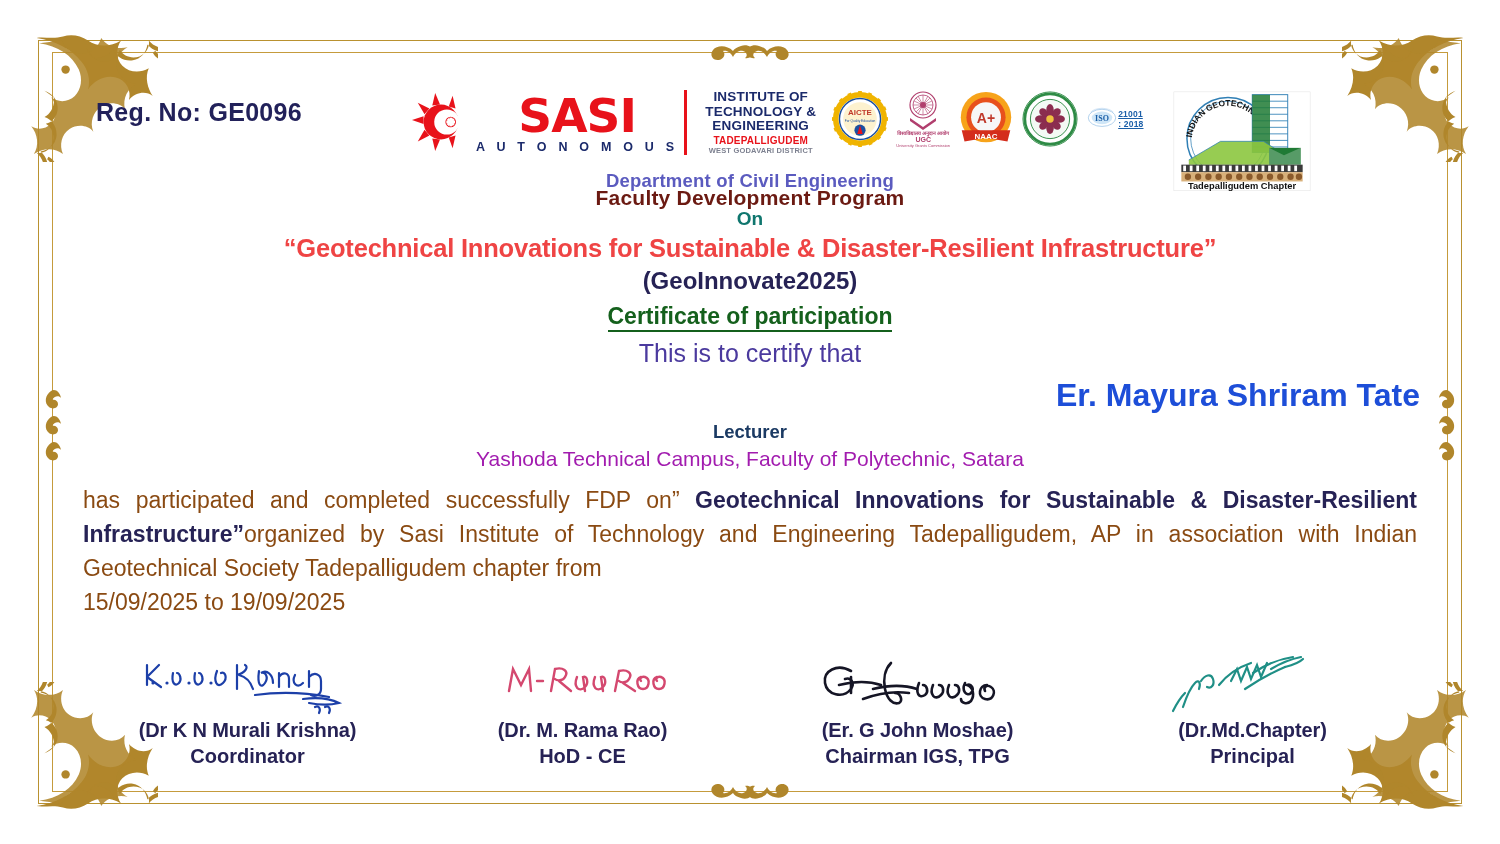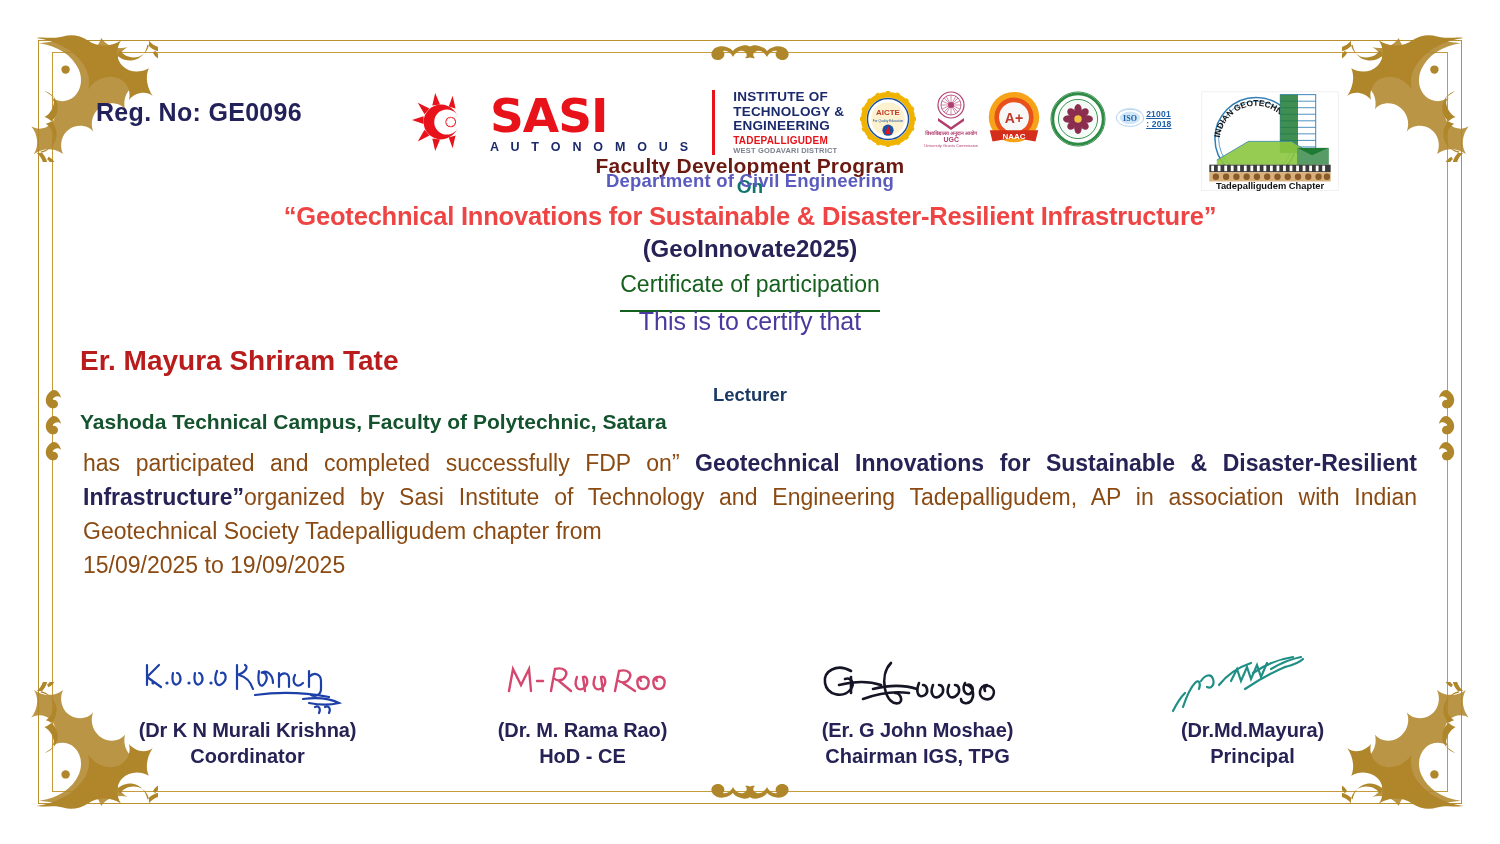--- a/index.html
+++ b/index.html
@@ -70,21 +70,21 @@
   .header-row {
     position: absolute;
     left: 330px; top: 20px;
     width: 880px;
     display: flex;
     align-items: flex-start;
     justify-content: flex-start;
     gap: 6px;
   }
 
-  .sasi-block { display: flex; align-items: center; gap: 18px; flex: none; }
+  .sasi-block { display: flex; align-items: center; gap: 4px; flex: none; text-align: center; }
   .sasi-sun { width: 62px; height: 62px; flex: none; }
   .sasi-sun svg { display: block; width: 100%; height: 100%; }
   .sasi-word { display: flex; flex-direction: column; line-height: 1; }
   .sasi-main {
     font-size: 47px; font-weight: bold; color: #e8121a;
     letter-spacing: -1px; font-family: "DejaVu Sans", sans-serif;
   }
   .sasi-auto {
     font-size: 12.5px; font-weight: bold; color: #1b2a6b;
     letter-spacing: 4.2px; margin-top: 2px;
@@ -153,48 +153,48 @@
     text-align: center;
     font-size: 24px; font-weight: bold;
     color: #262255;
     margin-top: 4px;
   }
   .cop-line {
     text-align: center;
     margin-top: 8px;
   }
   .cop-line span {
-    font-size: 23px; font-weight: normal;
+    font-size: 23px; font-weight: bold;
     color: #14601c;
     border-bottom: 2.5px solid #14601c;
-    padding-bottom: 13px;
+    padding-bottom: 1px;
   }
   .certify-line {
     text-align: center;
     font-size: 25px;
     color: #4b3a9e;
     margin-top: 9px;
     font-weight: 400;
   }
   .recipient {
-    text-align: left;
-    font-size: 28px; font-weight: bold;
-    color: #b91c1c;
+    text-align: right;
+    font-size: 32px; font-weight: bold;
+    color: #1d4ed8;
     margin-top: 9px;
   }
   .desig {
     text-align: center;
     font-size: 18.5px; font-weight: bold;
     color: #1b3a63;
     margin-top: 7px;
   }
   .org {
-    text-align: left;
-    font-size: 21px; font-weight: bold;
-    color: #14532d;
+    text-align: center;
+    font-size: 21px; font-weight: normal;
+    color: #a21caf;
     margin-top: 4px;
   }
 
   
   .body-text {
     margin-top: 12px;
     font-size: 23px;
     line-height: 1.48;
     color: #8a4a12;
     text-align: justify;
@@ -511,21 +511,21 @@
               <circle cx="127" cy="93" r="3.4"></circle>
               <circle cx="136" cy="93" r="3.4"></circle>
           </g>
           <text x="75" y="106" font-size="10" font-weight="bold" fill="#111111" text-anchor="middle" font-family="Liberation Sans, sans-serif">Tadepalligudem Chapter</text>
         </svg>
       </div>
     </div>
 
     <div class="dept-line">Department of Civil Engineering</div>
 
-    <div style="margin-top:84px;">
+    <div style="margin-top:116px;">
       <div class="fdp-line">Faculty Development Program</div>
       <div class="on-line">On</div>
       <div class="main-title">“Geotechnical Innovations for Sustainable &amp; Disaster-Resilient Infrastructure”</div>
       <div class="subtitle">(GeoInnovate2025)</div>
       <div class="cop-line">
         <span>Certificate of participation</span>
       </div>
       <div class="certify-line">This is to certify that</div>
       <div class="recipient">Er. Mayura Shriram Tate</div>
       <div class="desig">Lecturer</div>
@@ -616,19 +616,19 @@
               <path d="M66 30 C74 20 86 12 98 8"></path>
               <path d="M78 26 L84 14 L88 26 L94 12 L98 24 L104 10 L108 22 L114 8"></path>
               <path d="M100 18 C112 10 126 4 140 2"></path>
               <path d="M118 14 C128 8 138 4 148 2"></path>
               <path d="M92 34 C104 26 118 18 132 12"></path>
               <path d="M132 12 C140 10 146 8 150 4"></path>
               <path d="M20 56 C24 48 28 42 32 38"></path>
             </g>
           </svg>
         </div>
-        <div class="sig-name">(Dr.Md.Mayura)</div>
+        <div class="sig-name">(Dr.Md.Chapter)</div>
         <div class="sig-role">Principal</div>
       </div>
 
     </div>
   </div>
 </div>
 
 </body></html>

